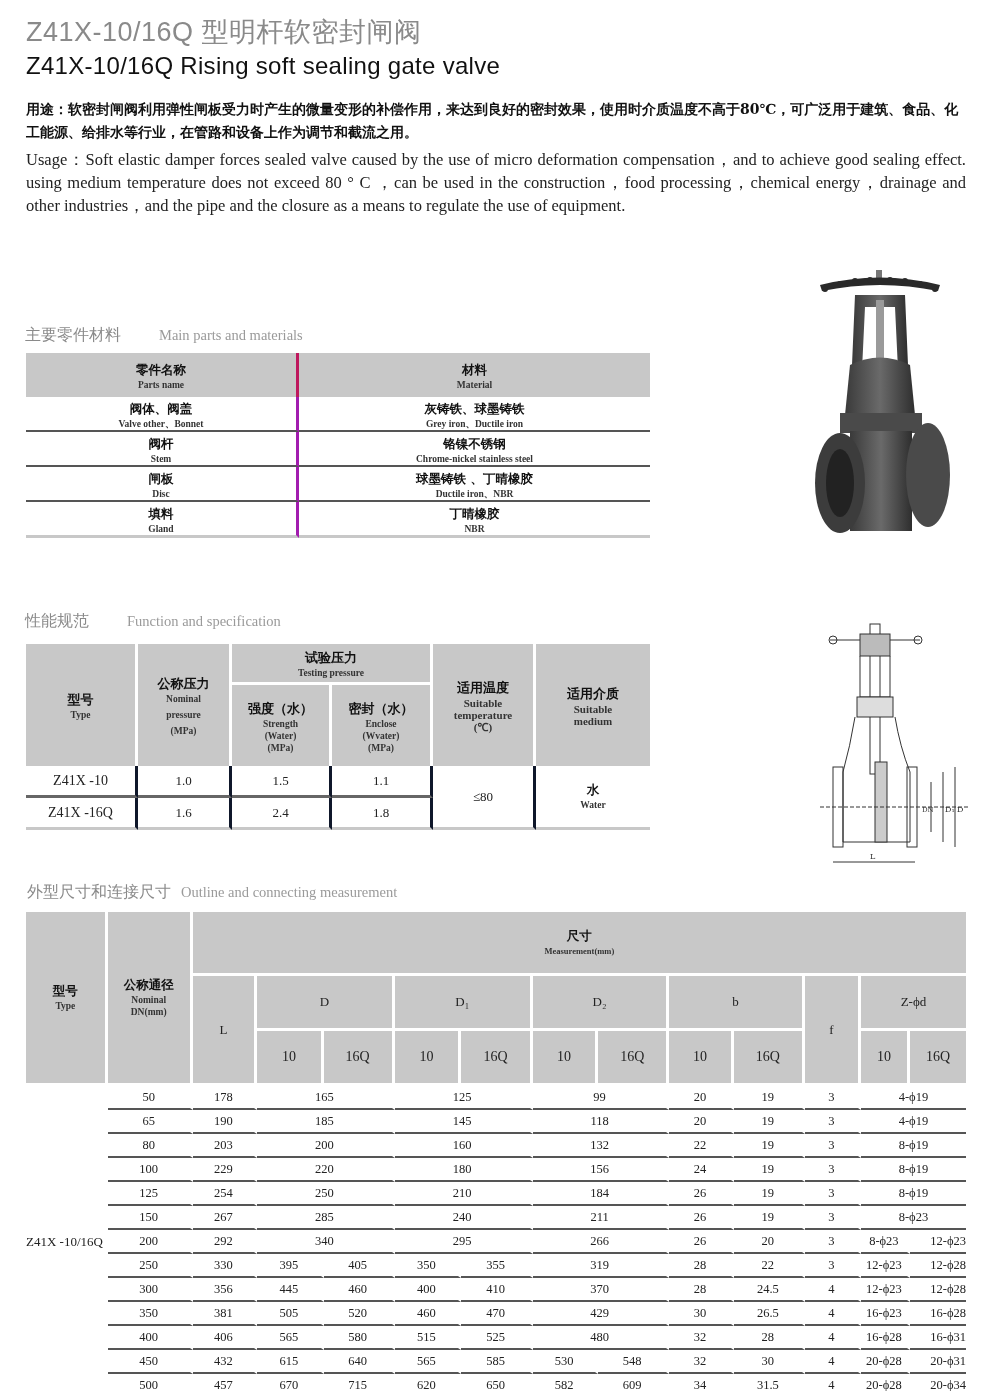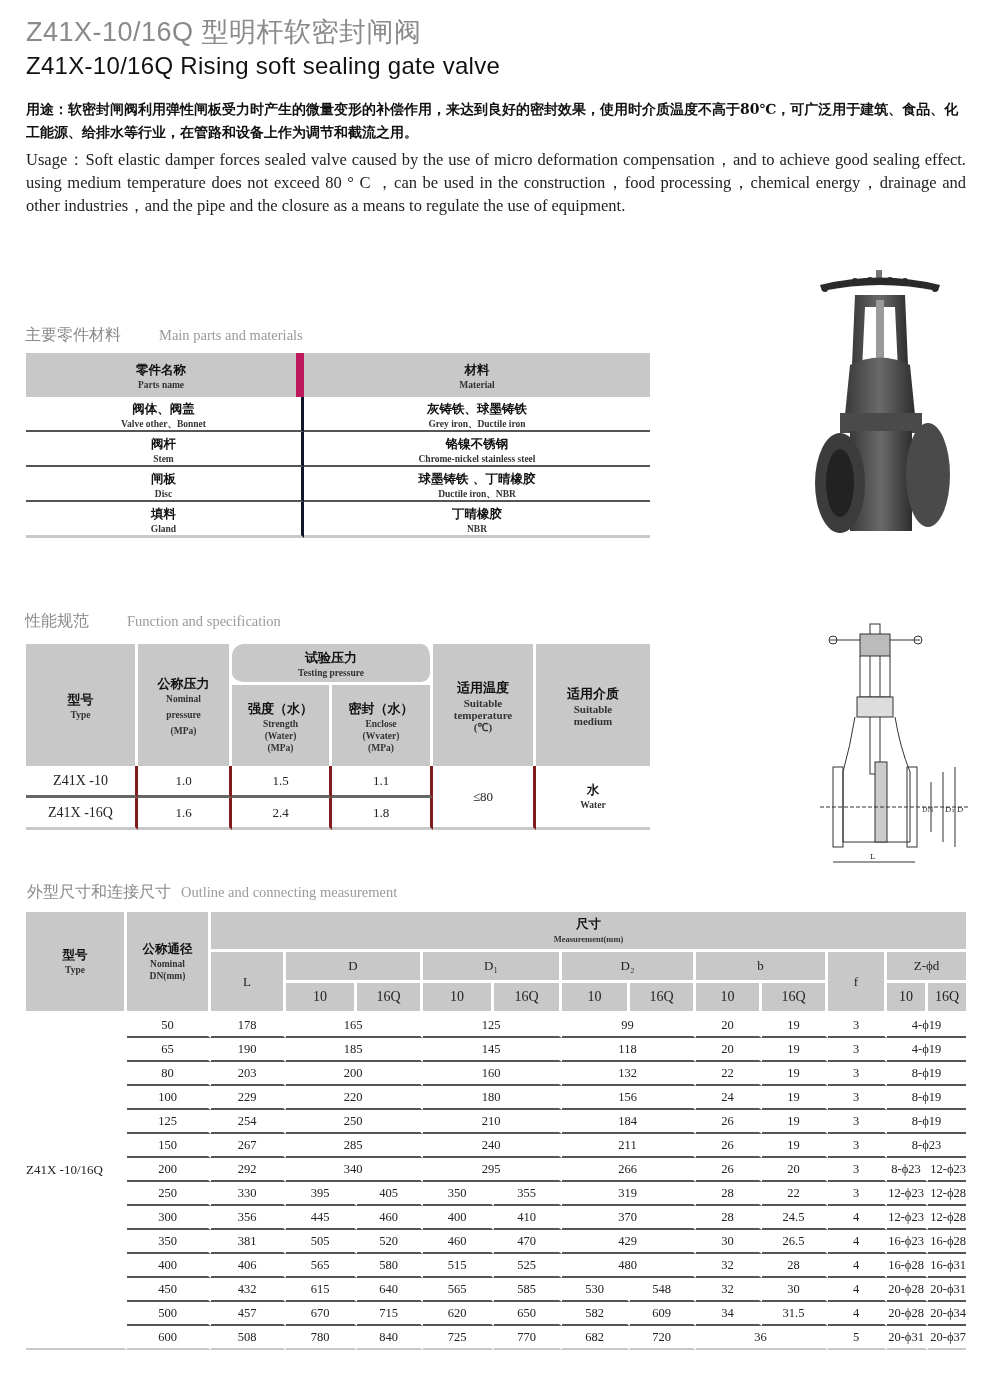--- a/index.html
+++ b/index.html
@@ -9,37 +9,37 @@
   .title-en { left:26px; top:52px; font-family:"Liberation Sans", sans-serif; font-size:24px; color:#111; letter-spacing:0.3px; }
   .usage-cn { left:26px; top:98px; width:940px; font-family:"DejaVu Serif", serif; font-size:14px; font-weight:bold; line-height:23px; color:#111; }
   .usage-en { left:26px; top:148px; width:940px; font-family:"Liberation Serif", serif; font-size:16.5px; line-height:23px; text-align:justify; color:#222; }
   .sec-title { font-family:"DejaVu Serif", serif; font-size:16px; color:#8a8a8a;text-align:center; }
   .sec-title .en { font-family:"Liberation Serif", serif; font-size:14.5px; margin-left:38px; color:#9a9a9a; }
   .cn-b { font-weight:bold; font-size:12.5px; color:#111; font-family:"DejaVu Serif", serif; }
   .en-s { font-size:9.5px; color:#333; font-family:"Liberation Serif", serif; display:block; line-height:12px;font-weight:bold; }
   
   .parts { left:26px; top:353px; width:624px; border-collapse:separate; border-spacing:0; }
   .parts th { background:#c8c8c8; height:44px; text-align:center; vertical-align:middle; font-weight:normal; padding:0; }
-  .parts th.c1 { width:270px; border-right:8px solid #be185d;margin-left:7px; }
+  .parts th.c1 { width:270px; border-right:3px solid #be185d;margin-left:7px; }
   .parts td { text-align:center; height:33px; padding:0; vertical-align:middle; border-bottom:2px solid #555; }
-  .parts td.c1 { border-right:3px solid #0f172a;margin-top:36px; }
+  .parts td.c1 { border-right:3px solid #a21caf;margin-top:36px; }
   .parts tr:last-child td { border-bottom:3px solid #c8c8c8; }
   
   .spec { left:26px; top:644px; width:624px; border-collapse:separate; border-spacing:0; }
   .spec th { background:#c8c8c8; text-align:center; vertical-align:middle; font-weight:normal; padding:0; border-right:3px solid #fff; }
   .spec th.last { border-right:none; }
   .spec th .cn-b { font-size:13px; }
-  .spec td { text-align:center; vertical-align:middle; padding:0; height:29px; font-family:"Liberation Serif", serif; font-size:13px; border-right:3px solid #7f1d1d; }
+  .spec td { text-align:center; vertical-align:middle; padding:0; height:29px; font-family:"Liberation Serif", serif; font-size:13px; border-right:3px solid #0f172a; }
   .spec td.last { border-right:none; }
   .spec .r1 td.bb { border-bottom:3px solid #666; }
   .spec .r2 td { border-bottom:3px solid #c8c8c8; }
   .spec td.merged { border-bottom:3px solid #c8c8c8; }
   
   .dims { left:26px; top:912px; width:940px; border-collapse:separate; border-spacing:0; }
-  .dims th { background:#c8c8c8; text-align:center; vertical-align:middle; font-weight:normal; padding:4px; border-right:3px solid #fff; border-bottom:3px solid #fff; font-family:"Liberation Serif", serif; font-size:13px; color:#222; }
+  .dims th { background:#c8c8c8; text-align:center; vertical-align:middle; font-weight:normal; padding:16px; border-right:3px solid #fff; border-bottom:3px solid #fff; font-family:"Liberation Serif", serif; font-size:13px; color:#222; }
   .dims th.last { border-right:none; }
   .dims td { text-align:center; vertical-align:middle; padding:0; height:22px; font-family:"Liberation Serif", serif; font-size:12.5px; color:#222; border-bottom:2px solid #555; border-right:3px solid #fff; }
   .dims td.last { border-right:none; }
   .dims td.type { border-bottom:none; font-size:13px; text-align:left; }
   .dims tr.lastrow td { border-bottom:2px solid #c8c8c8; }
   .photo { left:800px; top:265px; width:165px; height:300px; }
   .drawing { left:815px; top:622px; width:160px; height:250px; }
 </style>
 </head>
 <body>
@@ -140,21 +140,21 @@
     <tr>
       <th rowspan="2" style="width:109px; height:108px;">
         <span class="cn-b">型号</span><span class="en-s">Type</span>
       </th>
       <th rowspan="2" style="width:91px;">
         <span class="cn-b">公称压力</span>
         <span class="en-s">Nominal</span>
         <span class="en-s" style="margin-top:4px">pressure</span>
         <span class="en-s" style="margin-top:4px">(MPa)</span>
       </th>
-      <th colspan="2" style="height:38px; border-bottom:3px solid #fff;border-radius:12px;">
+      <th colspan="2" style="height:38px; border-bottom:3px solid #fff;">
         <span class="cn-b">试验压力</span><span class="en-s">Testing pressure</span>
       </th>
       <th rowspan="2" style="width:100px;">
         <span class="cn-b">适用温度</span>
         <span class="en-s" style="font-size:11px">Suitable</span>
         <span class="en-s" style="font-size:11px">temperature</span>
         <span class="en-s" style="font-size:11px">(℃)</span>
       </th>
       <th rowspan="2" class="last">
         <span class="cn-b">适用介质</span>

